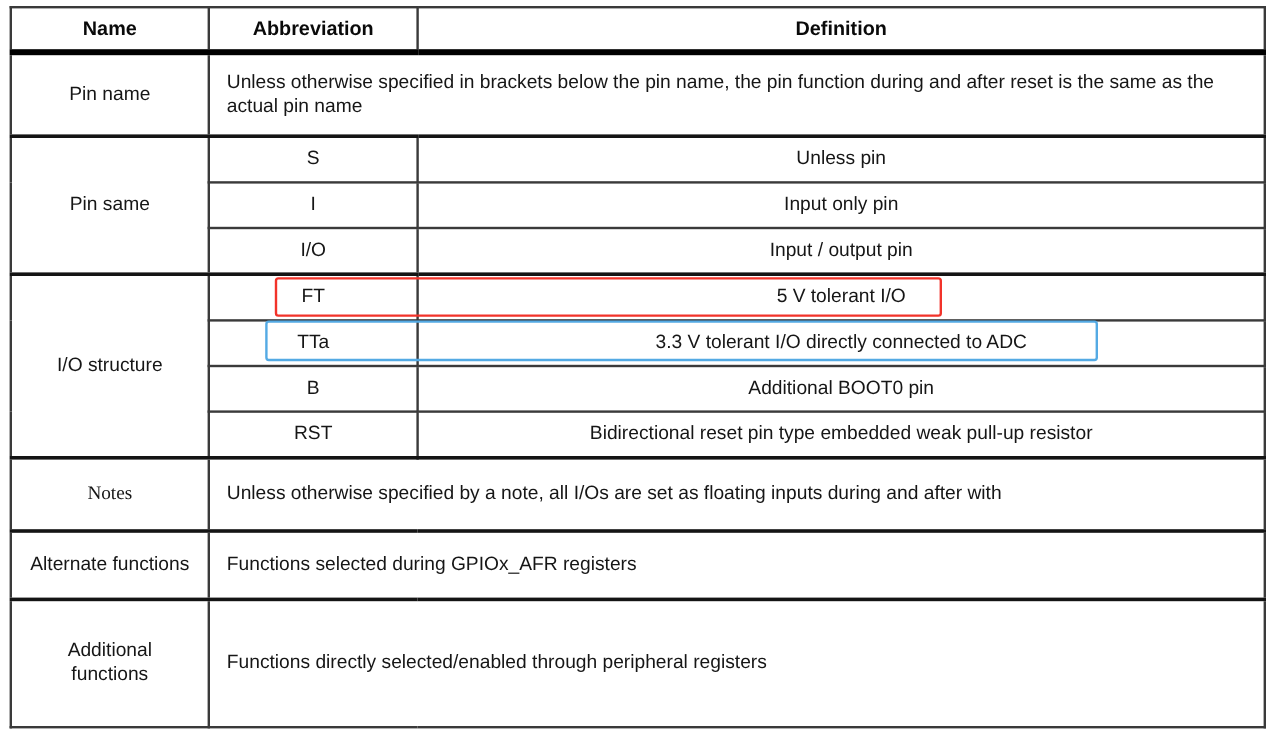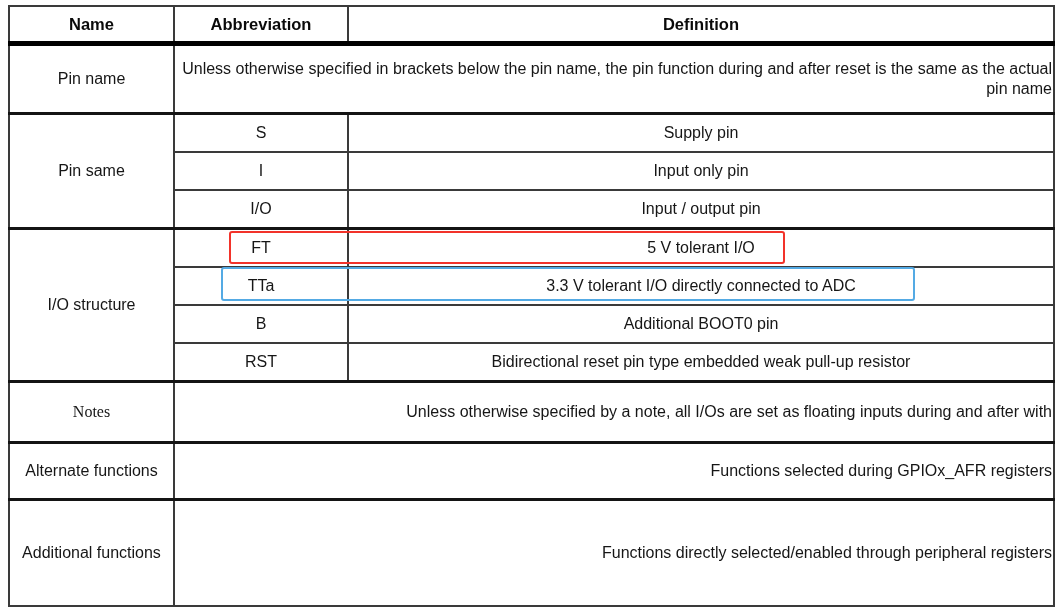--- a/index.html
+++ b/index.html
@@ -27,35 +27,35 @@
     background: #ffffff;
     border: 2px solid #000000;
   }
   col.c-name { width: 165px; }
   col.c-abbr { width: 174px; }
   col.c-def  { width: 706px; }
   th, td {
     border: 2px solid #3a3a3a;
     font-size: 16px;
     line-height: 1.22;
-    padding: 3px 1px;
+    padding: 3px 14px;
     vertical-align: middle;
     overflow: hidden;
   }
   thead th {
     font-weight: bold;
     text-align: center;
     height: 28px;
     border-bottom: 5px solid #000000;
     font-size: 16.5px;
     color: #0a0a0a;
   }
   tr.sec-start > td { border-top: 3px solid #141414; }
   .center { text-align: center; }
-  .left   { text-align: right; }
+  .left   { text-align: left; }
   .h-pinname   { height: 60px; }
   .h-sub       { height: 30px; }
   .h-notes     { height: 52px; font-family: Liberation Serif, serif; }
   .h-alt       { height: 48px; }
   .h-addl      { height: 98px; }
   
   .hl-box {
     position: absolute;
     border: 2px solid #000;
     border-radius: 3px;
@@ -84,21 +84,21 @@
     </thead>
     <tbody>
       <tr class="sec-start">
         <td class="center h-pinname">Pin name</td>
         <td class="left" colspan="2">Unless otherwise specified in brackets below the pin name, the pin function during and after reset is the same as the actual pin name</td>
       </tr>
 
       <tr class="sec-start">
         <td class="center" rowspan="3">Pin same</td>
         <td class="center h-sub">S</td>
-        <td class="center h-sub">Supply pin</td>
+        <td class="center h-sub">Unless pin</td>
       </tr>
       <tr>
         <td class="center h-sub">I</td>
         <td class="center h-sub">Input only pin</td>
       </tr>
       <tr>
         <td class="center h-sub">I/O</td>
         <td class="center h-sub">Input / output pin</td>
       </tr>
 

